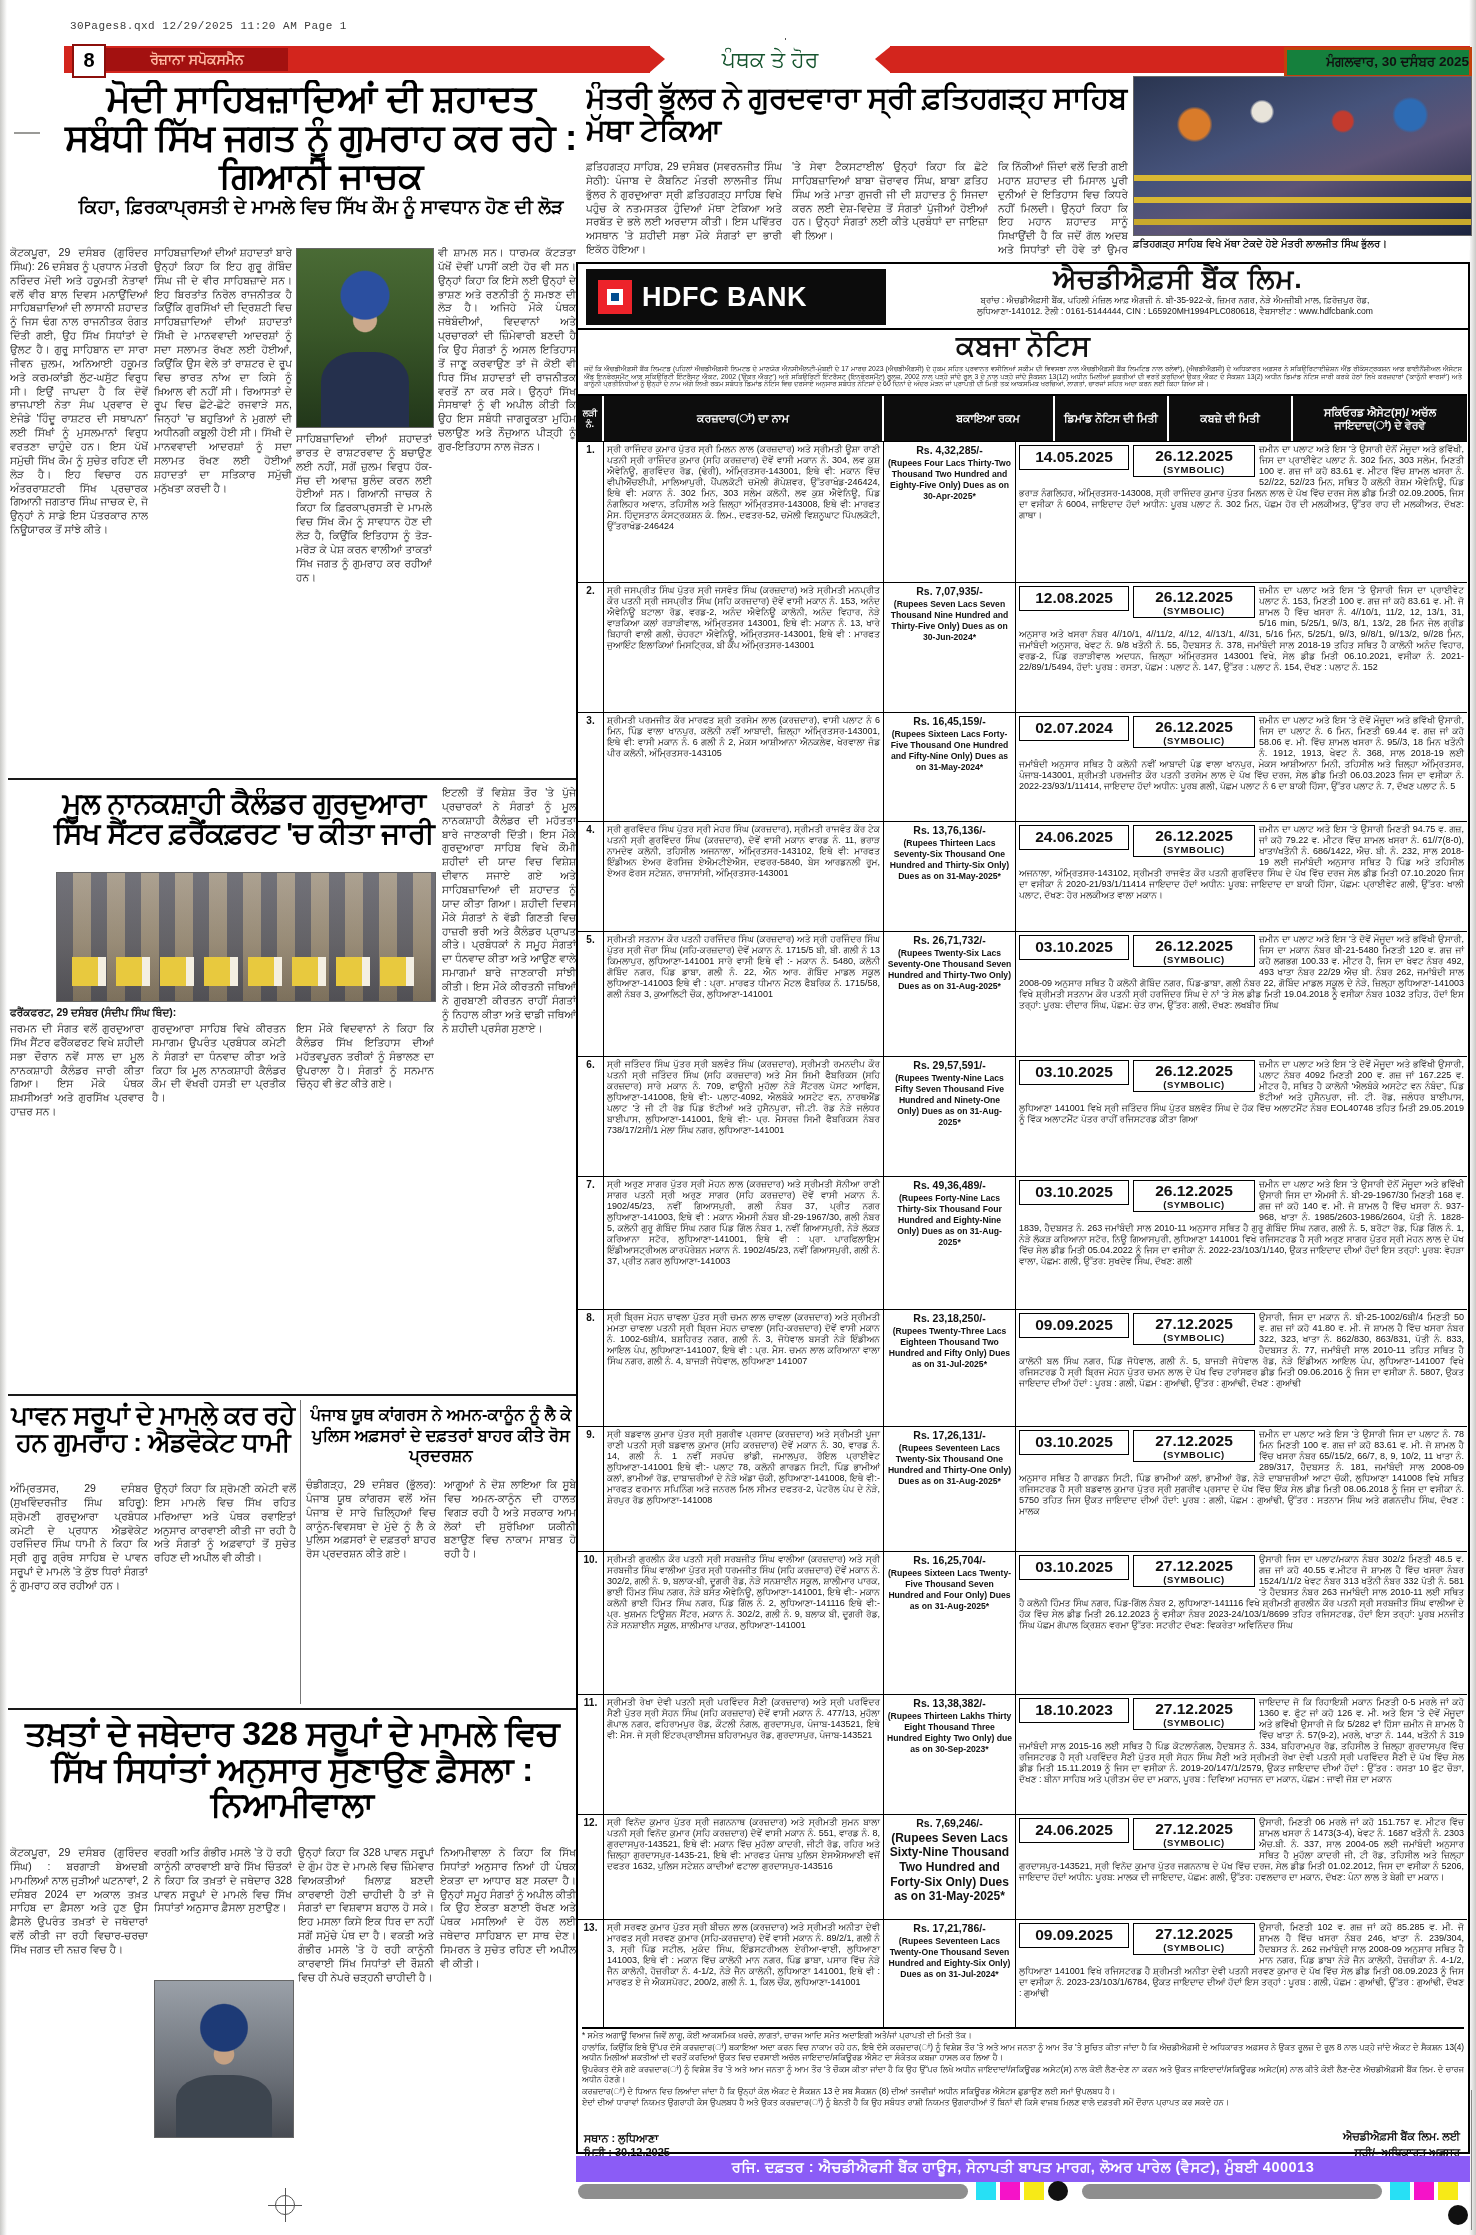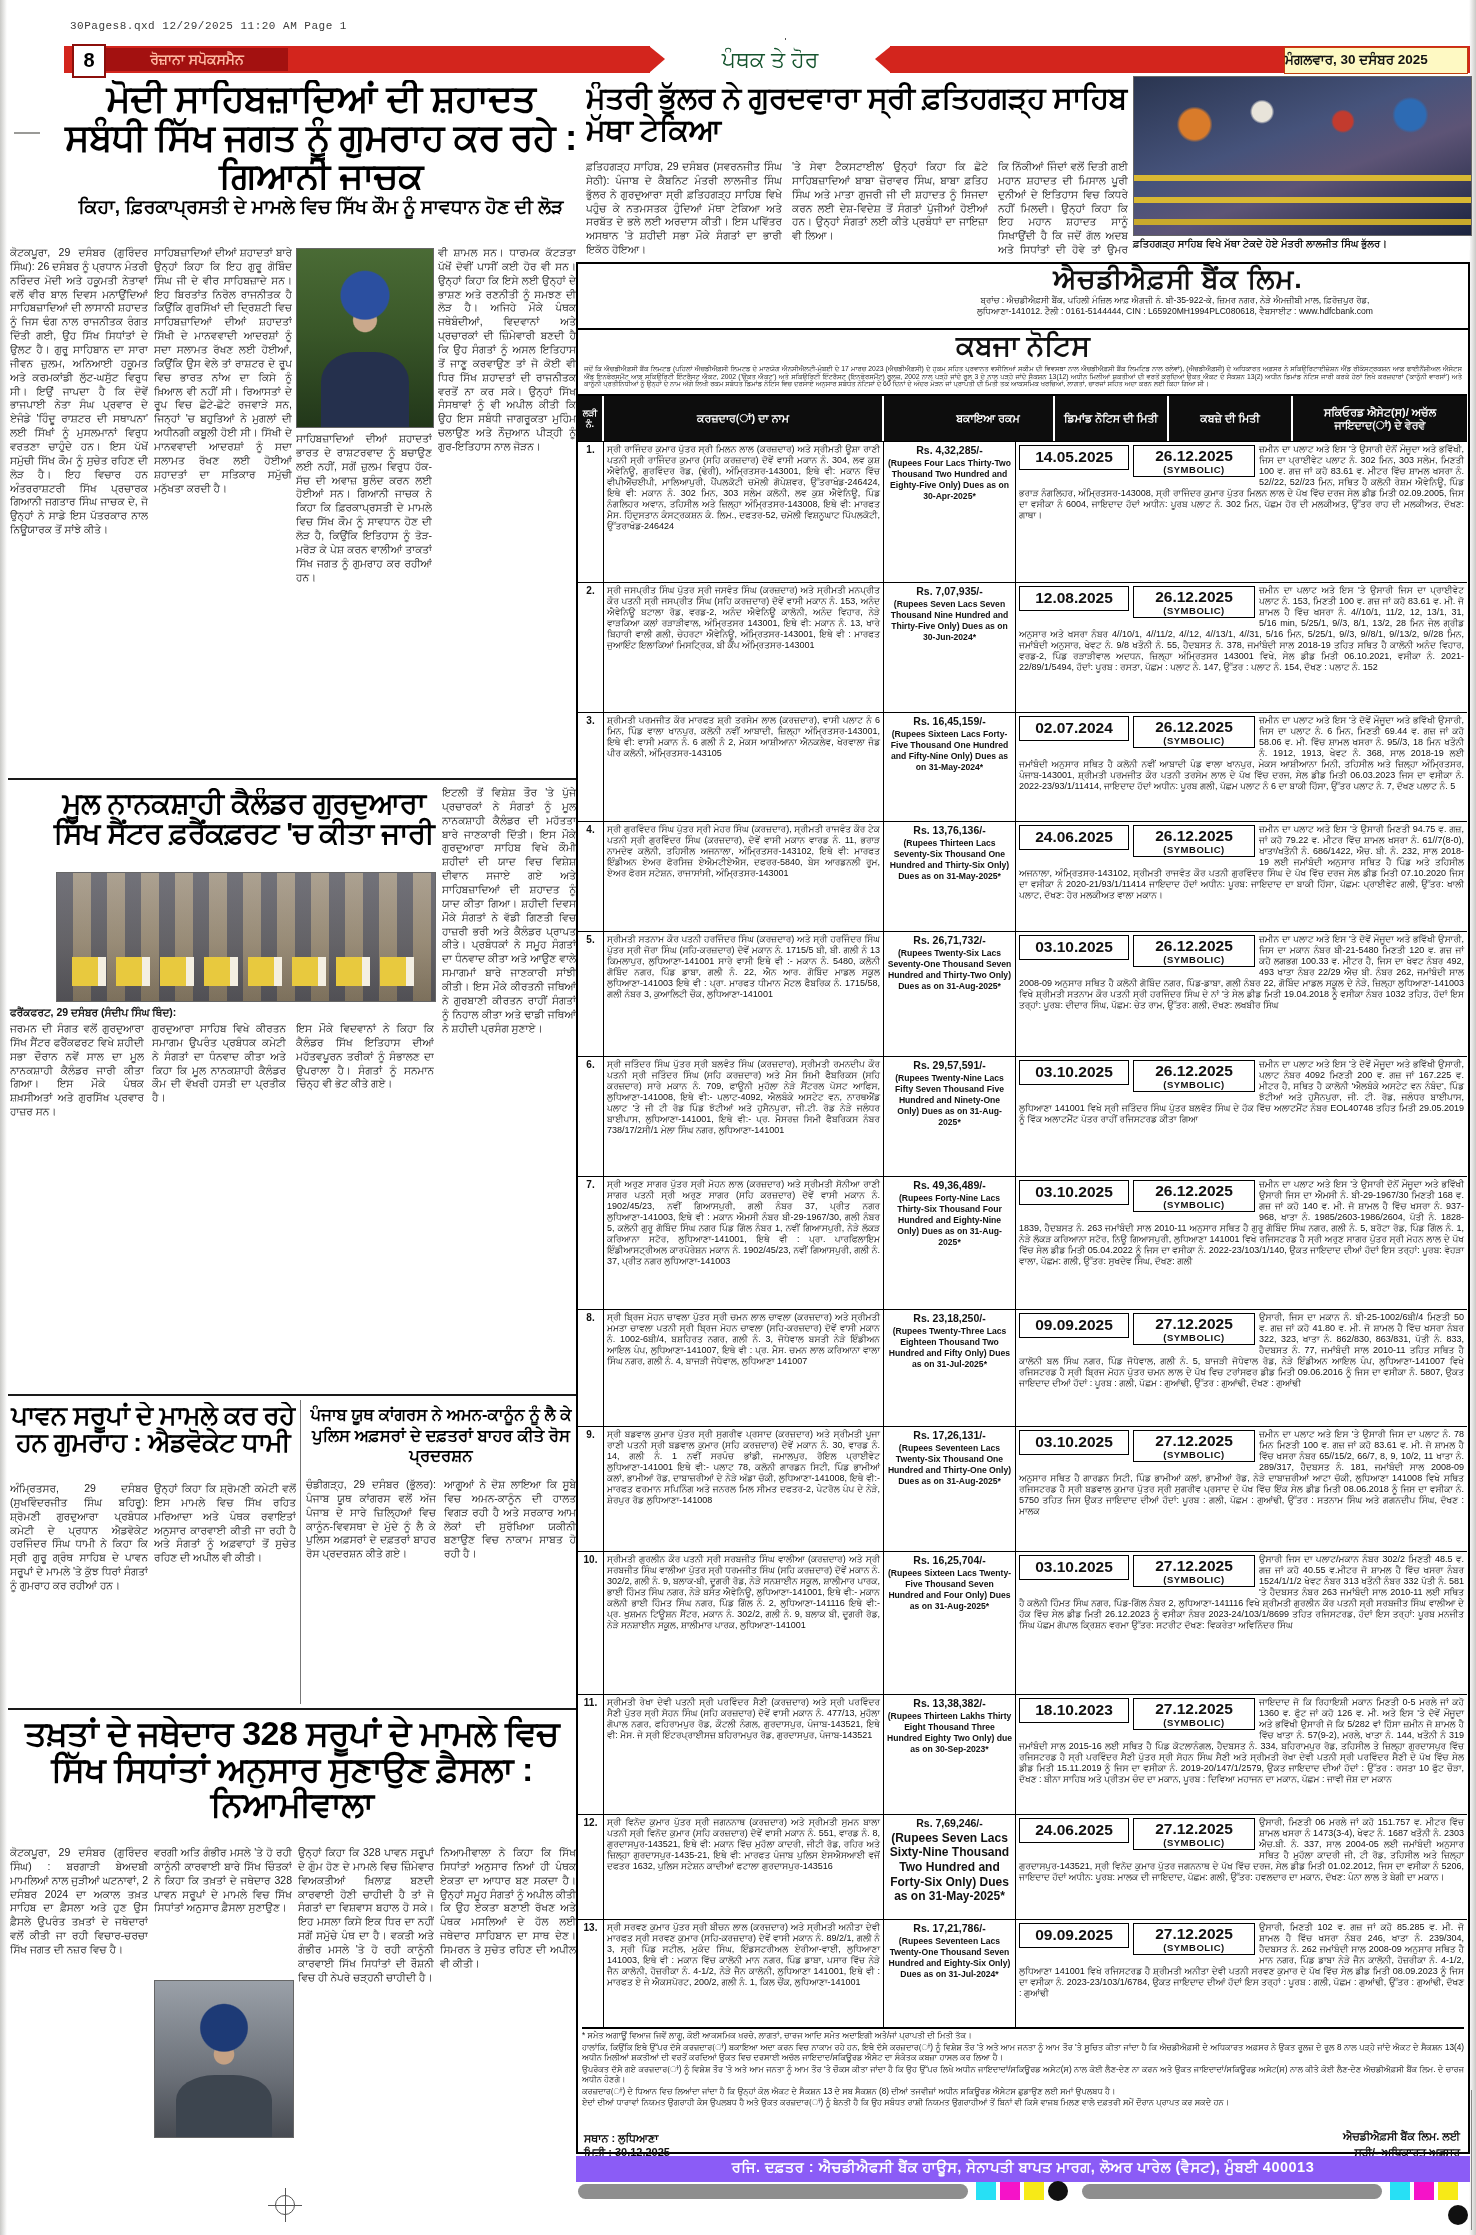--- a/index.html
+++ b/index.html
@@ -21,22 +21,22 @@
   .band{position:absolute;left:64px;top:46px;width:1406px;height:27px;background:#d3251d;}
   .pagenum{position:absolute;left:72px;top:44px;width:30px;height:30px;background:#fff;border:2px solid #8c0f0b;
            font-weight:bold;font-size:20px;text-align:center;line-height:28px;color:#000;}
   .brandbox{position:absolute;left:106px;top:48px;width:182px;height:23px;background:#a31110;color:#ffb9a2;
             font-weight:bold;font-size:14px;text-align:center;line-height:23px;}
   .sectionbox{position:absolute;left:650px;top:40px;width:240px;height:39px;background:#fff;text-align:center;}
   .sectionbox:before,.sectionbox:after{content:"";position:absolute;top:6px;border-top:13px solid transparent;border-bottom:14px solid transparent;}
   .sectionbox:before{left:-1px;border-left:16px solid #d3251d;}
   .sectionbox:after{right:-1px;border-right:16px solid #d3251d;}
   .sectionbox span{font-weight:400;font-size:22px;line-height:39px;color:#14532d;}
-  .datebox{position:absolute;left:1284px;top:47px;width:182px;height:25px;background:#fef9c3;border:1px solid #c2410c;
-           font-weight:bold;font-size:13.5px;text-align:left;line-height:24px;}
+  .datebox{position:absolute;left:1284px;top:47px;width:182px;height:25px;background:#15803d;border:3px solid #c2410c;
+           font-weight:bold;font-size:13.5px;text-align:right;line-height:24px;}
   
   .h-main{font-weight:800;color:#000;letter-spacing:-.5px;line-height:1.05;}
   .h-sub{font-weight:bold;color:#000;}
   .rule{position:absolute;background:#1a1a1a;}
   
   .col{position:absolute;font-size:10.5px;line-height:1.32;text-align:justify;color:#1c1c1c;overflow:hidden;}
   .caption{position:absolute;font-size:10.5px;font-weight:bold;color:#111;background:#fff;}
   
   .photo{position:absolute;border:1px solid #666;overflow:hidden;}
   .ph-crowd{background:
@@ -168,20 +168,24 @@
   <div class="abs h-main" style="left:8px;top:1716px;width:568px;font-size:34px;text-align:center;height:118px;overflow:hidden;">ਤਖ਼ਤਾਂ ਦੇ ਜਥੇਦਾਰ 328 ਸਰੂਪਾਂ ਦੇ ਮਾਮਲੇ ਵਿਚ ਸਿੱਖ ਸਿਧਾਂਤਾਂ ਅਨੁਸਾਰ ਸੁਣਾਉਣ ਫ਼ੈਸਲਾ : ਨਿਆਮੀਵਾਲਾ</div>
   <div class="col" style="left:10px;top:1846px;width:138px;height:372px;">ਕੋਟਕਪੂਰਾ, 29 ਦਸੰਬਰ (ਗੁਰਿੰਦਰ ਸਿੰਘ) : ਬਰਗਾੜੀ ਬੇਅਦਬੀ ਮਾਮਲਿਆਂ ਨਾਲ ਜੁੜੀਆਂ ਘਟਨਾਵਾਂ, 2 ਦਸੰਬਰ 2024 ਦਾ ਅਕਾਲ ਤਖ਼ਤ ਸਾਹਿਬ ਦਾ ਫ਼ੈਸਲਾ ਅਤੇ ਹੁਣ ਉਸ ਫ਼ੈਸਲੇ ਉਪਰੰਤ ਤਖ਼ਤਾਂ ਦੇ ਜਥੇਦਾਰਾਂ ਵਲੋਂ ਕੀਤੀ ਜਾ ਰਹੀ ਵਿਚਾਰ-ਚਰਚਾ ਸਿੱਖ ਜਗਤ ਦੀ ਨਜ਼ਰ ਵਿਚ ਹੈ।</div>
   <div class="col" style="left:154px;top:1846px;width:138px;height:128px;">ਵਰਗੀ ਅਤਿ ਗੰਭੀਰ ਮਸਲੇ 'ਤੇ ਹੋ ਰਹੀ ਕਾਨੂੰਨੀ ਕਾਰਵਾਈ ਬਾਰੇ ਸਿੱਖ ਚਿੰਤਕਾਂ ਨੇ ਕਿਹਾ ਕਿ ਤਖ਼ਤਾਂ ਦੇ ਜਥੇਦਾਰ 328 ਪਾਵਨ ਸਰੂਪਾਂ ਦੇ ਮਾਮਲੇ ਵਿਚ ਸਿੱਖ ਸਿਧਾਂਤਾਂ ਅਨੁਸਾਰ ਫ਼ੈਸਲਾ ਸੁਣਾਉਣ।</div>
   <div class="photo ph-portrait2" style="left:154px;top:1980px;width:138px;height:156px;">
       <div class="body"></div>
     </div>
   <div class="col" style="left:298px;top:1846px;width:136px;height:372px;">ਉਨ੍ਹਾਂ ਕਿਹਾ ਕਿ 328 ਪਾਵਨ ਸਰੂਪਾਂ ਦੇ ਗੁੰਮ ਹੋਣ ਦੇ ਮਾਮਲੇ ਵਿਚ ਜ਼ਿੰਮੇਵਾਰ ਵਿਅਕਤੀਆਂ ਖ਼ਿਲਾਫ਼ ਬਣਦੀ ਕਾਰਵਾਈ ਹੋਣੀ ਚਾਹੀਦੀ ਹੈ ਤਾਂ ਜੋ ਸੰਗਤਾਂ ਦਾ ਵਿਸ਼ਵਾਸ ਬਹਾਲ ਹੋ ਸਕੇ। ਇਹ ਮਸਲਾ ਕਿਸੇ ਇਕ ਧਿਰ ਦਾ ਨਹੀਂ ਸਗੋਂ ਸਮੁੱਚੇ ਪੰਥ ਦਾ ਹੈ। ਵਕਤੀ ਅਤੇ ਗੰਭੀਰ ਮਸਲੇ 'ਤੇ ਹੋ ਰਹੀ ਕਾਨੂੰਨੀ ਕਾਰਵਾਈ ਸਿੱਖ ਸਿਧਾਂਤਾਂ ਦੀ ਰੌਸ਼ਨੀ ਵਿਚ ਹੀ ਨੇਪਰੇ ਚੜ੍ਹਨੀ ਚਾਹੀਦੀ ਹੈ।</div>
   <div class="col" style="left:440px;top:1846px;width:136px;height:372px;">ਨਿਆਮੀਵਾਲਾ ਨੇ ਕਿਹਾ ਕਿ ਸਿੱਖ ਸਿਧਾਂਤਾਂ ਅਨੁਸਾਰ ਨਿਆਂ ਹੀ ਪੰਥਕ ਏਕਤਾ ਦਾ ਆਧਾਰ ਬਣ ਸਕਦਾ ਹੈ। ਉਨ੍ਹਾਂ ਸਮੂਹ ਸੰਗਤਾਂ ਨੂੰ ਅਪੀਲ ਕੀਤੀ ਕਿ ਉਹ ਏਕਤਾ ਬਣਾਈ ਰੱਖਣ ਅਤੇ ਪੰਥਕ ਮਸਲਿਆਂ ਦੇ ਹੱਲ ਲਈ ਜਥੇਦਾਰ ਸਾਹਿਬਾਨ ਦਾ ਸਾਥ ਦੇਣ। ਸਿਮਰਨ ਤੇ ਸੁਚੇਤ ਰਹਿਣ ਦੀ ਅਪੀਲ ਵੀ ਕੀਤੀ।</div>
 
   <div id="notice">
+    <div class="logo">
+      <span class="logomark"></span>
+      <span class="logotext">HDFC BANK</span>
+    </div>
     <div class="bankname">ਐਚਡੀਐਫ਼ਸੀ ਬੈਂਕ ਲਿਮ.</div>
     <div class="bankaddr">
       <div>ਬ੍ਰਾਂਚ : ਐਚਡੀਐਫ਼ਸੀ ਬੈਂਕ, ਪਹਿਲੀ ਮੰਜ਼ਿਲ ਆਫ਼ ਐਗਜ਼ੀ ਨੰ. ਬੀ-35-922-ਕੇ, ਜ਼ਿਮਰ ਨਗਰ, ਨੇੜੇ ਐਮਜ਼ੀਬੀ ਮਾਲ, ਫ਼ਿਰੋਜ਼ਪੁਰ ਰੋਡ,</div>
       <div>ਲੁਧਿਆਣਾ-141012. ਟੈਲੀ : 0161-5144444, CIN : L65920MH1994PLC080618, ਵੈਬਸਾਈਟ : www.hdfcbank.com</div>
     </div>
     <div style="position:absolute;left:0;right:0;top:64px;border-top:2px solid #000;"></div>
     <div class="ntitle">ਕਬਜਾ ਨੋਟਿਸ</div>
     <div class="nintro">ਜਦੋਂ ਕਿ ਐਚਡੀਐਫ਼ਸੀ ਬੈਂਕ ਲਿਮਟਡ (ਪਹਿਲਾਂ ਐਚਡੀਐਫ਼ਸੀ ਲਿਮਟਡ ਦੇ ਮਾਣਯੋਗ ਐਨਸੀਐਲਟੀ-ਮੁੰਬਈ ਦੇ 17 ਮਾਰਚ 2023 (ਐਚਡੀਐਫ਼ਸੀ) ਦੇ ਹੁਕਮ ਸਹਿਤ ਪ੍ਰਵਾਨਤ ਵਸੀਲਿਆਂ ਸਕੀਮ ਦੀ ਵਿਵਸਥਾ ਨਾਲ ਐਚਡੀਐਫ਼ਸੀ ਬੈਂਕ ਲਿਮਟਿਡ ਨਾਲ ਰਲੇਵਾਂ), (ਐਚਡੀਐਫ਼ਸੀ) ਦੇ ਅਧਿਕਾਰਤ ਅਫ਼ਸਰ ਨੇ ਸਕਿਉਰਿਟਾਈਜ਼ੇਸ਼ਨ ਐਂਡ ਰੀਕੰਸਟ੍ਰਕਸ਼ਨ ਆਫ਼ ਫਾਈਨੈਂਸ਼ੀਅਲ ਐਸੇਟਸ ਐਂਡ ਇਨਫੋਰਸਮੈਂਟ ਆਫ਼ ਸਕਿਉਰਿਟੀ ਇੰਟਰੈਸਟ ਐਕਟ, 2002 ('ਉਕਤ ਐਕਟ') ਅਤੇ ਸਕਿਉਰਿਟੀ ਇੰਟਰੈਸਟ (ਇਨਫੋਰਸਮੈਂਟ) ਰੂਲਜ਼, 2002 ਨਾਲ ਪੜ੍ਹੇ ਜਾਂਦੇ ਰੂਲ 3 ਦੇ ਨਾਲ ਪੜ੍ਹੇ ਜਾਂਦੇ ਸੈਕਸ਼ਨ 13(12) ਅਧੀਨ ਮਿਲੀਆਂ ਸ਼ਕਤੀਆਂ ਦੀ ਵਰਤੋਂ ਕਰਦਿਆਂ ਉਕਤ ਐਕਟ ਦੇ ਸੈਕਸ਼ਨ 13(2) ਅਧੀਨ ਡਿਮਾਂਡ ਨੋਟਿਸ ਜਾਰੀ ਕਰਕੇ ਹੇਠਾਂ ਲਿਖੇ ਕਰਜ਼ਦਾਰਾਂ ('ਕਾਨੂੰਨੀ ਵਾਰਸਾਂ') ਅਤੇ ਕਾਨੂੰਨੀ ਪ੍ਰਤੀਨਿਧੀਆਂ ਨੂੰ ਉਨ੍ਹਾਂ ਦੇ ਨਾਮ ਅੱਗੇ ਲਿਖੀ ਰਕਮ ਸਬੰਧਤ ਡਿਮਾਂਡ ਨੋਟਿਸ ਵਿਚ ਦਰਸਾਏ ਅਨੁਸਾਰ ਸਬੰਧਤ ਨੋਟਿਸਾਂ ਦੇ 60 ਦਿਨਾਂ ਦੇ ਅੰਦਰ ਮੋੜਨ ਜਾਂ ਪ੍ਰਾਪਤੀ ਦੀ ਮਿਤੀ ਤਕ ਆਕਸਮਿਕ ਖਰਚਿਆਂ, ਲਾਗਤਾਂ, ਚਾਰਜਾਂ ਸਹਿਤ ਅਦਾ ਕਰਨ ਲਈ ਕਿਹਾ ਗਿਆ ਸੀ।</div>
 
     <div id="ptable">

